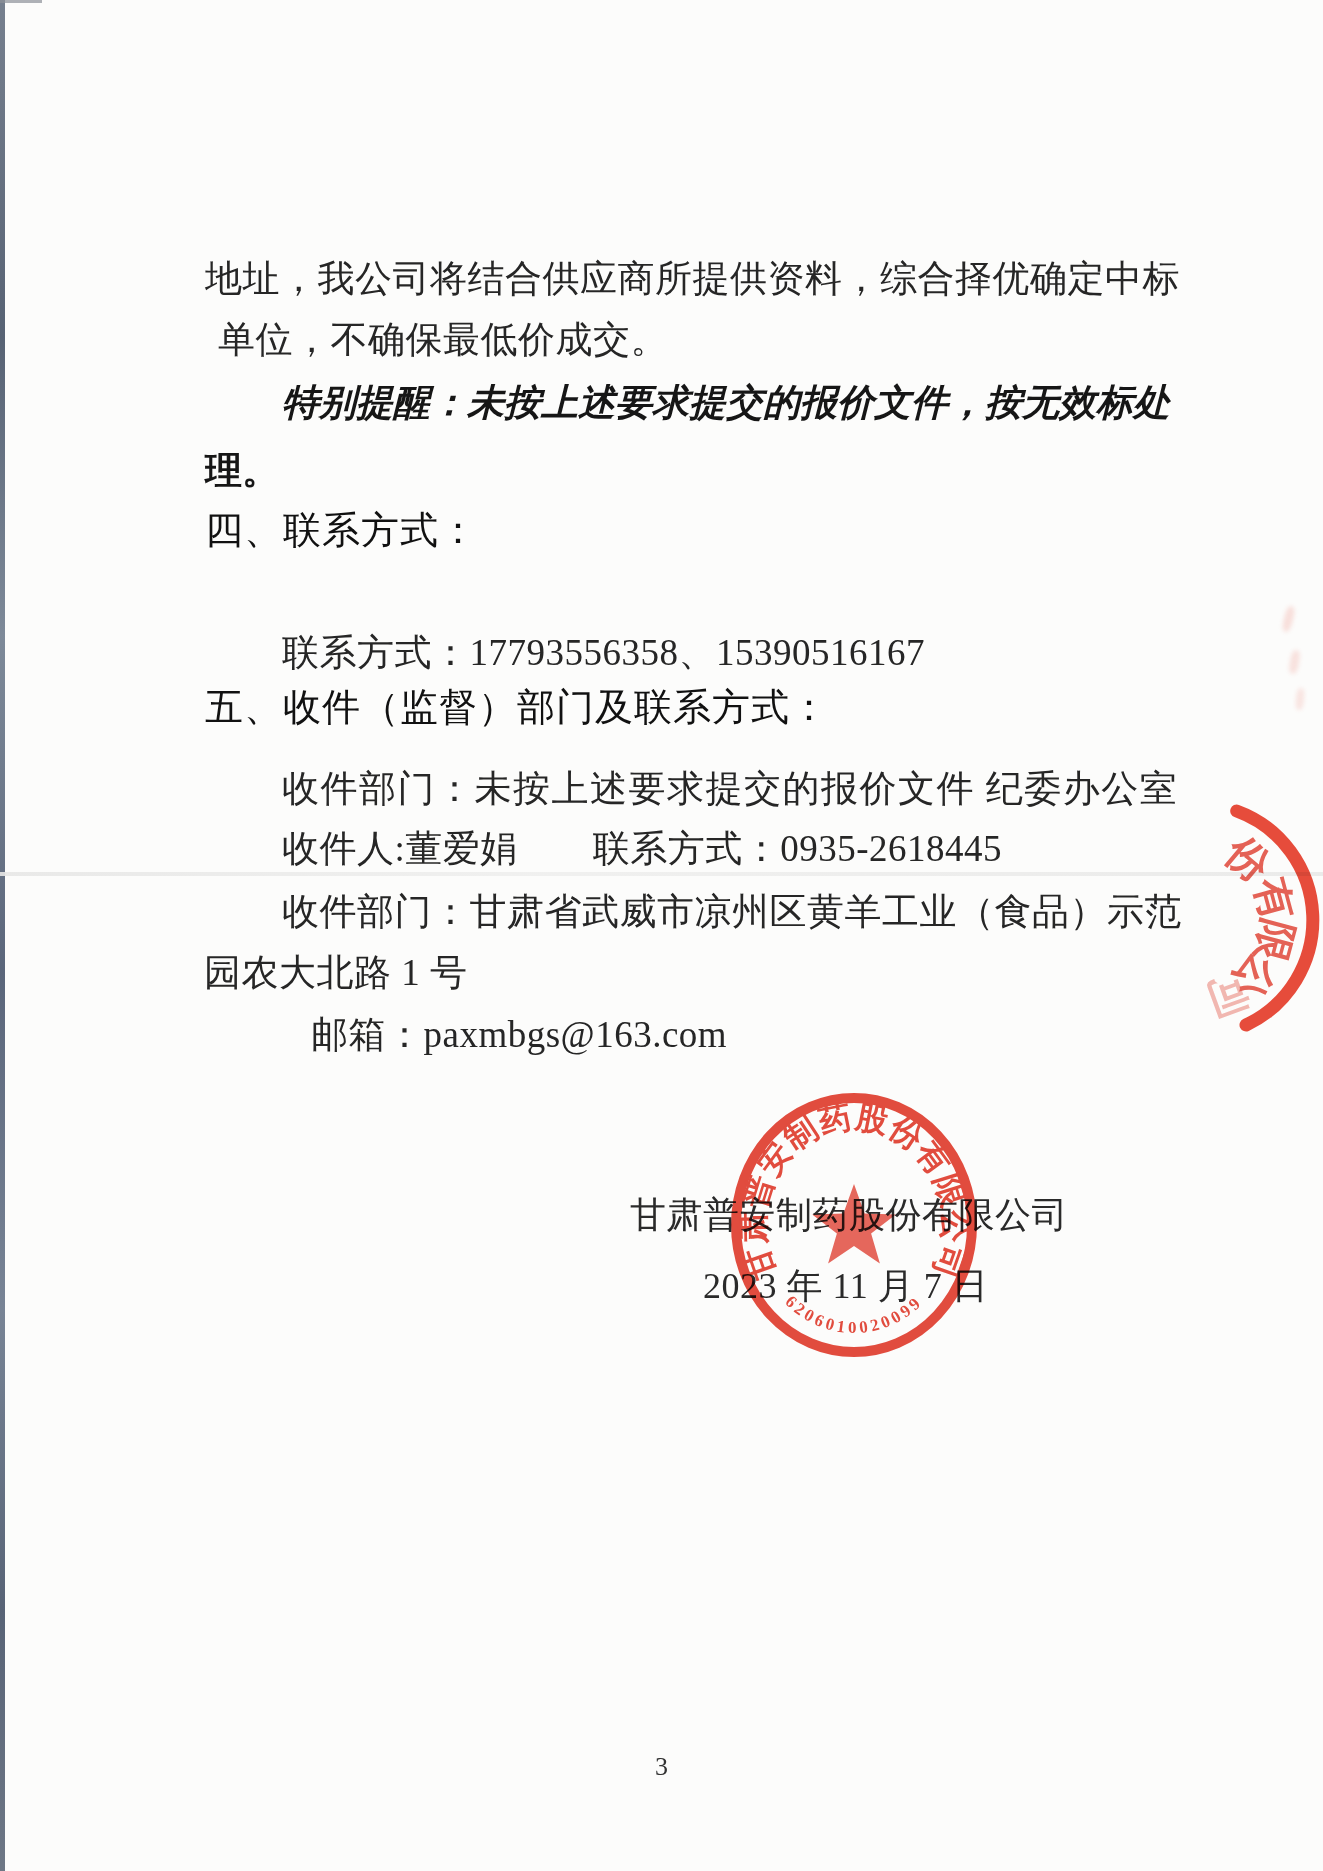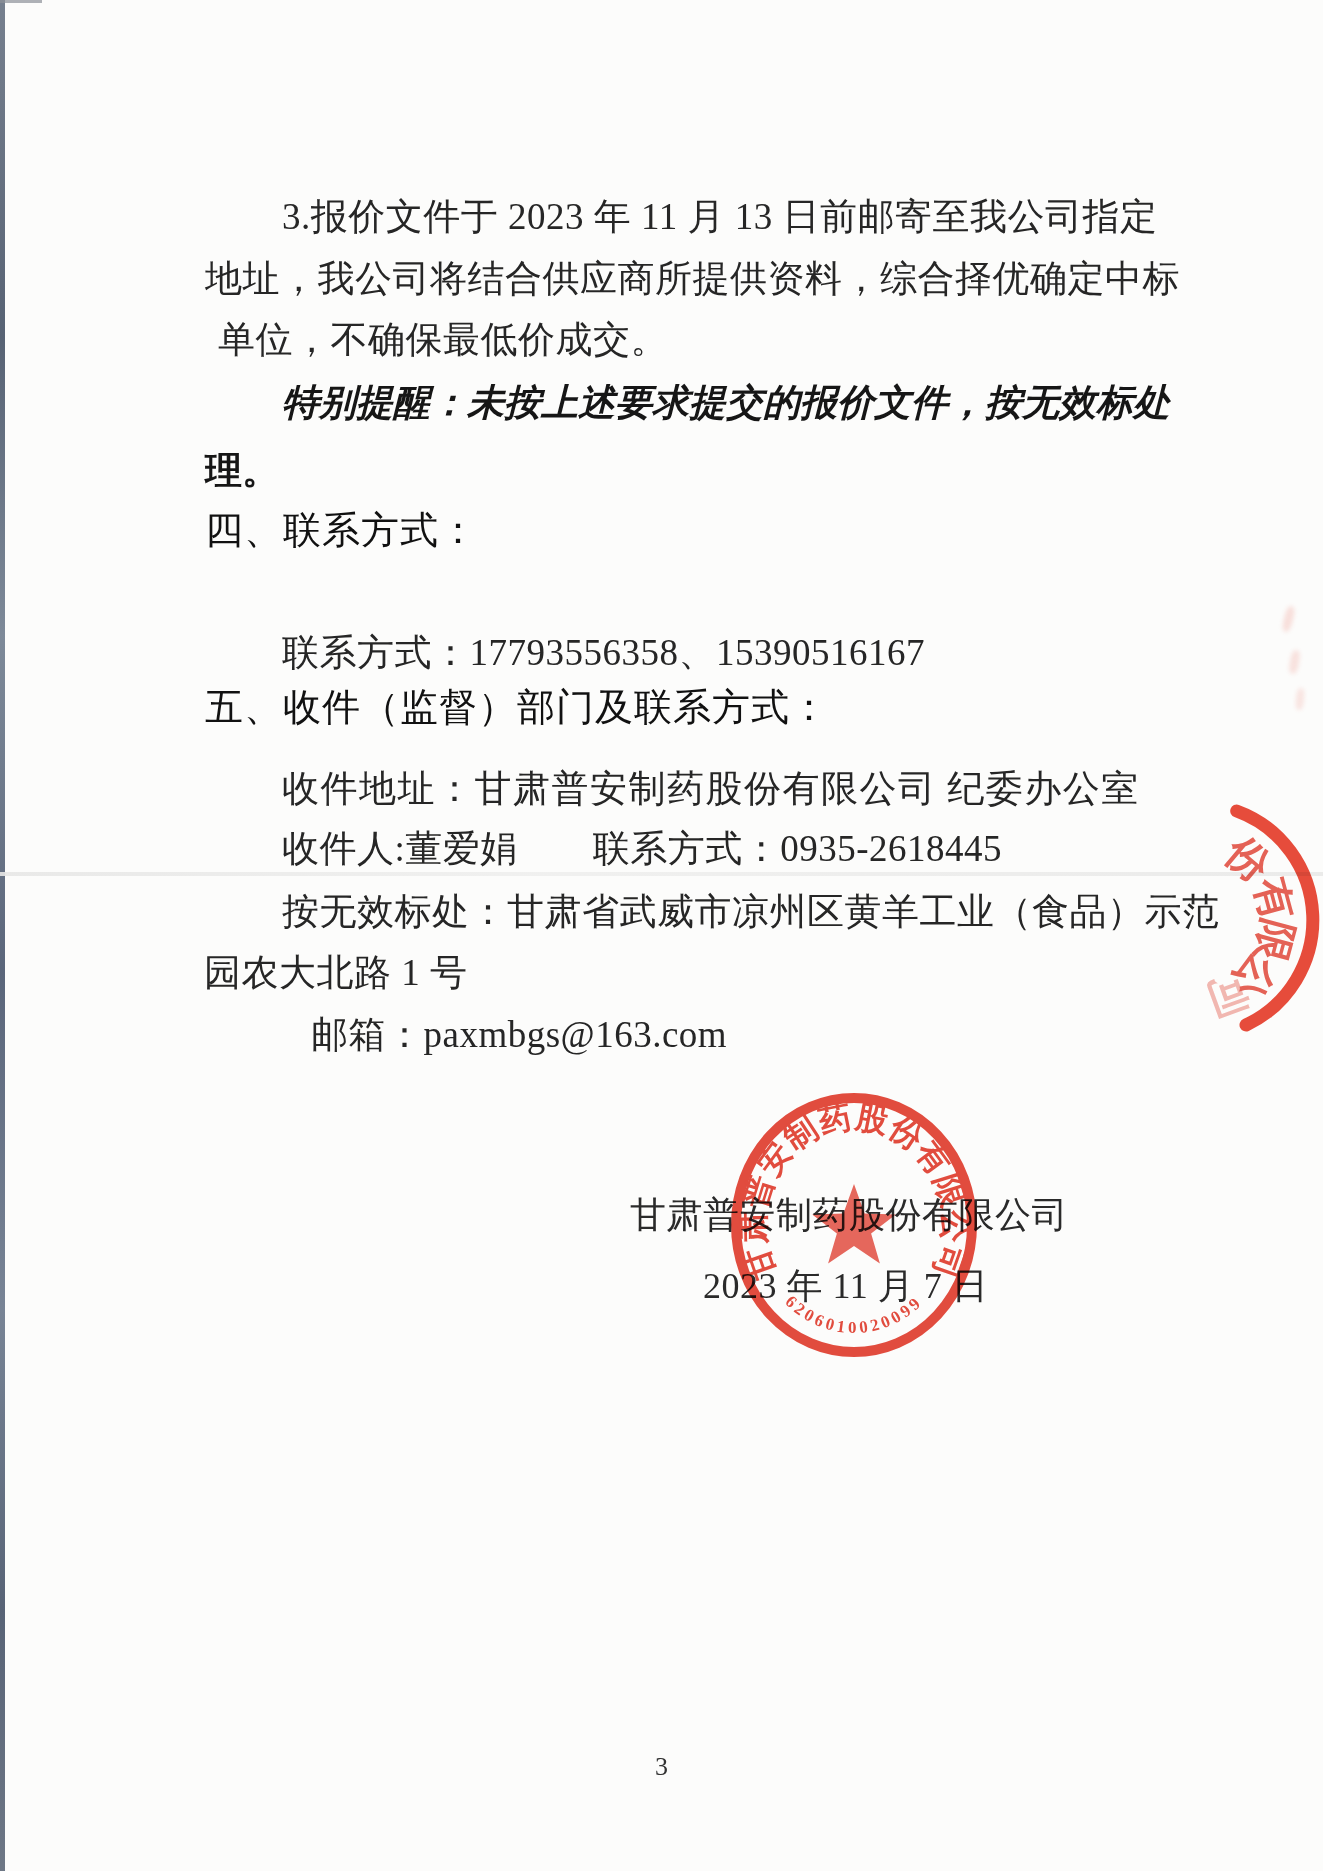--- a/index.html
+++ b/index.html
@@ -46,31 +46,30 @@
 </style>
 </head>
 <body>
 
 <div class="page">
 
   <div class="scan-edge"></div>
   <div class="scan-top-mark"></div>
   <div class="fold-line"></div>
 
-  <div class="line" style="left:282px;top:192px;">3.报价文件于 2023 年 11 月 13 日前邮寄至我公司指定</div>
   <div class="line" style="left:205px;top:254px;">地址，我公司将结合供应商所提供资料，综合择优确定中标</div>
   <div class="line" style="left:218px;top:315px;">单位，不确保最低价成交。</div>
   <div class="line bold-serif" style="left:282px;top:378px;font-style:italic;">特别提醒：未按上述要求提交的报价文件，按无效标处</div>
   <div class="line bold-serif" style="left:205px;top:446px;">理。</div>
   <div class="line heading" style="left:205px;top:505px;">四、联系方式：</div>
   <div class="line" style="left:282px;top:628px;">联系方式：17793556358、15390516167</div>
   <div class="line heading" style="left:205px;top:682px;">五、收件（监督）部门及联系方式：</div>
-  <div class="line" style="left:282px;top:764px;letter-spacing:1.5px;">收件地址：甘肃普安制药股份有限公司  纪委办公室</div>
+  <div class="line" style="left:282px;top:764px;letter-spacing:1.5px;">收件部门：未按上述要求提交的报价文件  纪委办公室</div>
   <div class="line" style="left:282px;top:824px;">收件人:董爱娟　　联系方式：0935-2618445</div>
-  <div class="line" style="left:282px;top:887px;">按无效标处：甘肃省武威市凉州区黄羊工业（食品）示范</div>
+  <div class="line" style="left:282px;top:887px;">收件部门：甘肃省武威市凉州区黄羊工业（食品）示范</div>
   <div class="line" style="left:204px;top:948px;">园农大北路 1 号</div>
   <div class="line" style="left:291px;top:1010px;margin-left:20px;">邮箱：paxmbgs@163.com</div>
 
   <div class="signature-line" style="left:630px;top:1191px;">甘肃普安制药股份有限公司</div>
   <div class="signature-line" style="left:703px;top:1262px;">2023 年 11 月 7 日</div>
 
   <svg class="seal-svg" width="1323" height="1871" viewBox="0 0 1323 1871" aria-hidden="true">
     <g opacity="0.9">
       <ellipse cx="854" cy="1225" rx="118" ry="127" fill="none" stroke="#e13a2b" stroke-width="10"></ellipse>
       <polygon fill="#e13a2b" opacity="0.85" points="854,1184 864.6,1213.4 895.8,1214.4 871.1,1233.6 879.9,1263.6 854,1246 828.1,1263.6 836.9,1233.6 812.2,1214.4 843.4,1213.4"></polygon>

